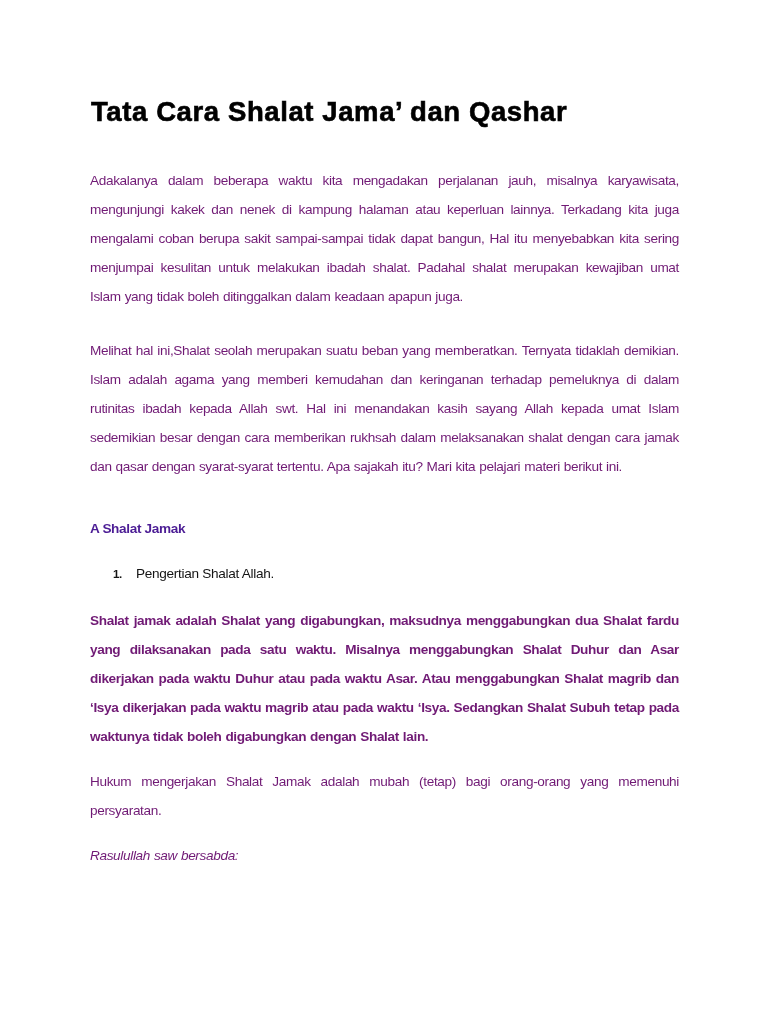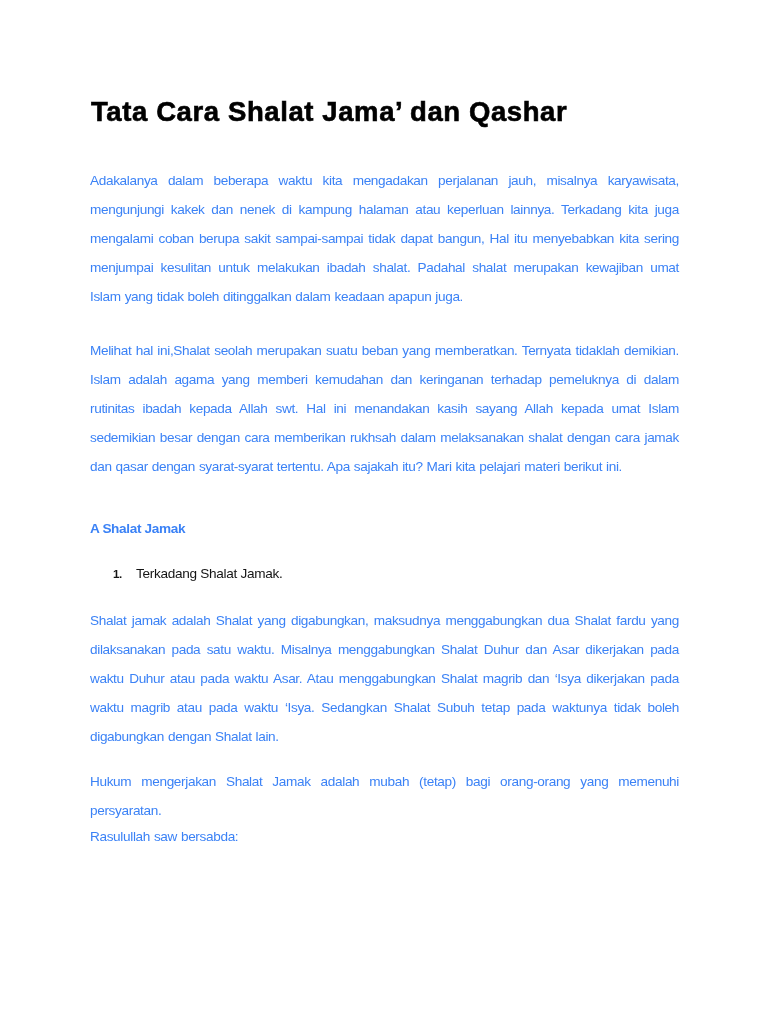--- a/index.html
+++ b/index.html
@@ -38,70 +38,70 @@
       position: absolute;
       left: 90px;
       width: 589px;
       margin: 0;
       font-family: "Liberation Sans", sans-serif;
       font-size: 13.6px;
       line-height: 29px;
       text-align: justify;
       letter-spacing: -0.35px;
       word-spacing: 0.5px;
-      color: #3b82f6;
+      color: #701a75;
     }
     .para.last-left { text-align-last: left; }
     .p1 { top: 166px; }
     .p2 { top: 336px; }
     .heading-a {
       position: absolute;
       left: 90px;
       top: 514px;
       margin: 0;
       font-family: "Liberation Sans", sans-serif;
       font-weight: bold;
       font-size: 13.6px;
       line-height: 29px;
       letter-spacing: -0.35px;
-      color: #3b82f6;
+      color: #4c1d95;
     }
     .list {
       position: absolute;
       left: 113px;
       top: 559px;
       margin: 0;
       padding: 0;
       list-style: none;
       font-family: "Liberation Sans", sans-serif;
       font-size: 13.6px;
       line-height: 29px;
       letter-spacing: -0.3px;
       color: #141414;
     }
     .list-item { display: flex; align-items: baseline; }
     .list-num { width: 23px; font-size: 11.5px; font-weight: bold; }
-    .p3 { top: 606px; }
+    .p3 { top: 606px; font-weight: bold; }
     .p4 { top: 767px; }
-    .p5 { top: 822px; }
+    .p5 { top: 841px; font-style: italic; }
   </style>
 </head>
 <body>
 
 <div class="page">
   <h1 class="title">Tata Cara Shalat Jama’ dan Qashar</h1>
 
   <p class="para p1 last-left">Adakalanya dalam beberapa waktu kita mengadakan perjalanan jauh, misalnya karyawisata, mengunjungi kakek dan nenek di kampung halaman atau keperluan lainnya. Terkadang kita juga mengalami coban berupa sakit sampai-sampai tidak dapat bangun, Hal itu menyebabkan kita sering menjumpai kesulitan untuk melakukan ibadah shalat.  Padahal shalat merupakan kewajiban umat Islam yang tidak boleh ditinggalkan dalam keadaan apapun juga.</p>
   <p class="para p2 last-left">Melihat hal ini,Shalat seolah merupakan suatu beban yang memberatkan. Ternyata tidaklah demikian. Islam adalah agama yang memberi kemudahan dan keringanan terhadap pemeluknya di dalam rutinitas ibadah kepada Allah swt.  Hal ini menandakan kasih sayang Allah kepada umat Islam sedemikian besar dengan cara memberikan rukhsah dalam melaksanakan shalat dengan cara jamak dan qasar dengan syarat-syarat tertentu. Apa sajakah itu? Mari kita pelajari materi berikut ini.</p>
 
   <h2 class="heading-a">A Shalat Jamak</h2>
 
   <ol class="list">
     <li class="list-item">
       <span class="list-num">1.</span>
-      <span class="list-text">Terkadang Shalat Jamak.</span>
+      <span class="list-text">Pengertian Shalat Allah.</span>
     </li>
   </ol>
 
   <p class="para p3 last-left">Shalat jamak adalah Shalat yang digabungkan, maksudnya menggabungkan dua Shalat fardu yang dilaksanakan pada satu waktu. Misalnya menggabungkan Shalat Duhur dan Asar dikerjakan pada waktu Duhur atau pada waktu Asar. Atau menggabungkan Shalat magrib dan ‘Isya dikerjakan pada waktu magrib atau pada waktu ‘Isya. Sedangkan Shalat Subuh tetap pada waktunya tidak boleh digabungkan dengan Shalat lain.</p>
   <p class="para p4 last-left">Hukum mengerjakan Shalat Jamak adalah mubah (tetap) bagi orang-orang yang memenuhi persyaratan.</p>
   <p class="para p5 last-left">Rasulullah saw bersabda:</p>
 </div>
 
 </body></html>

